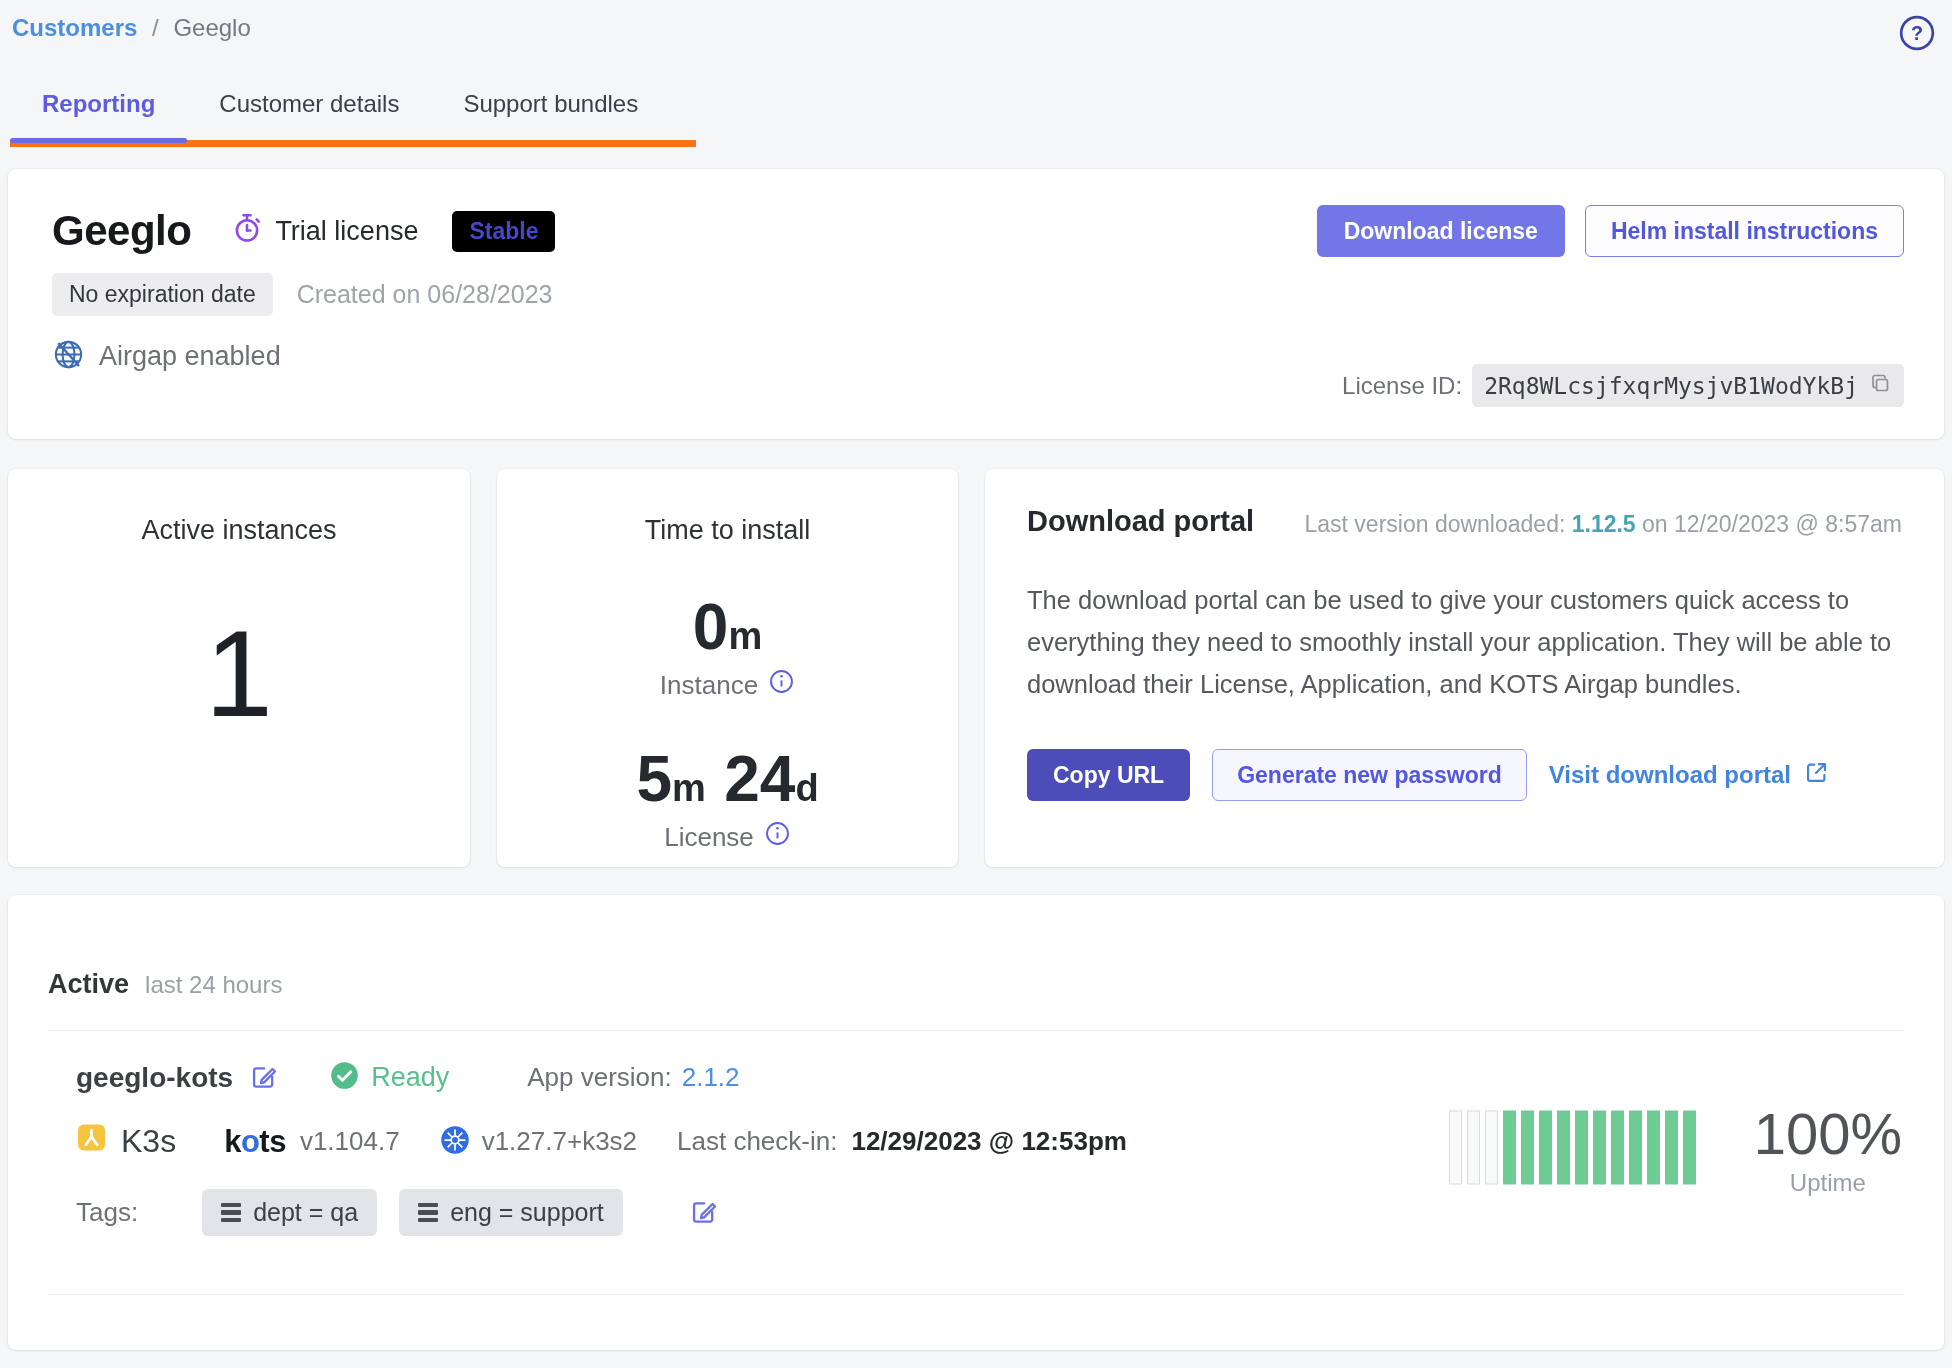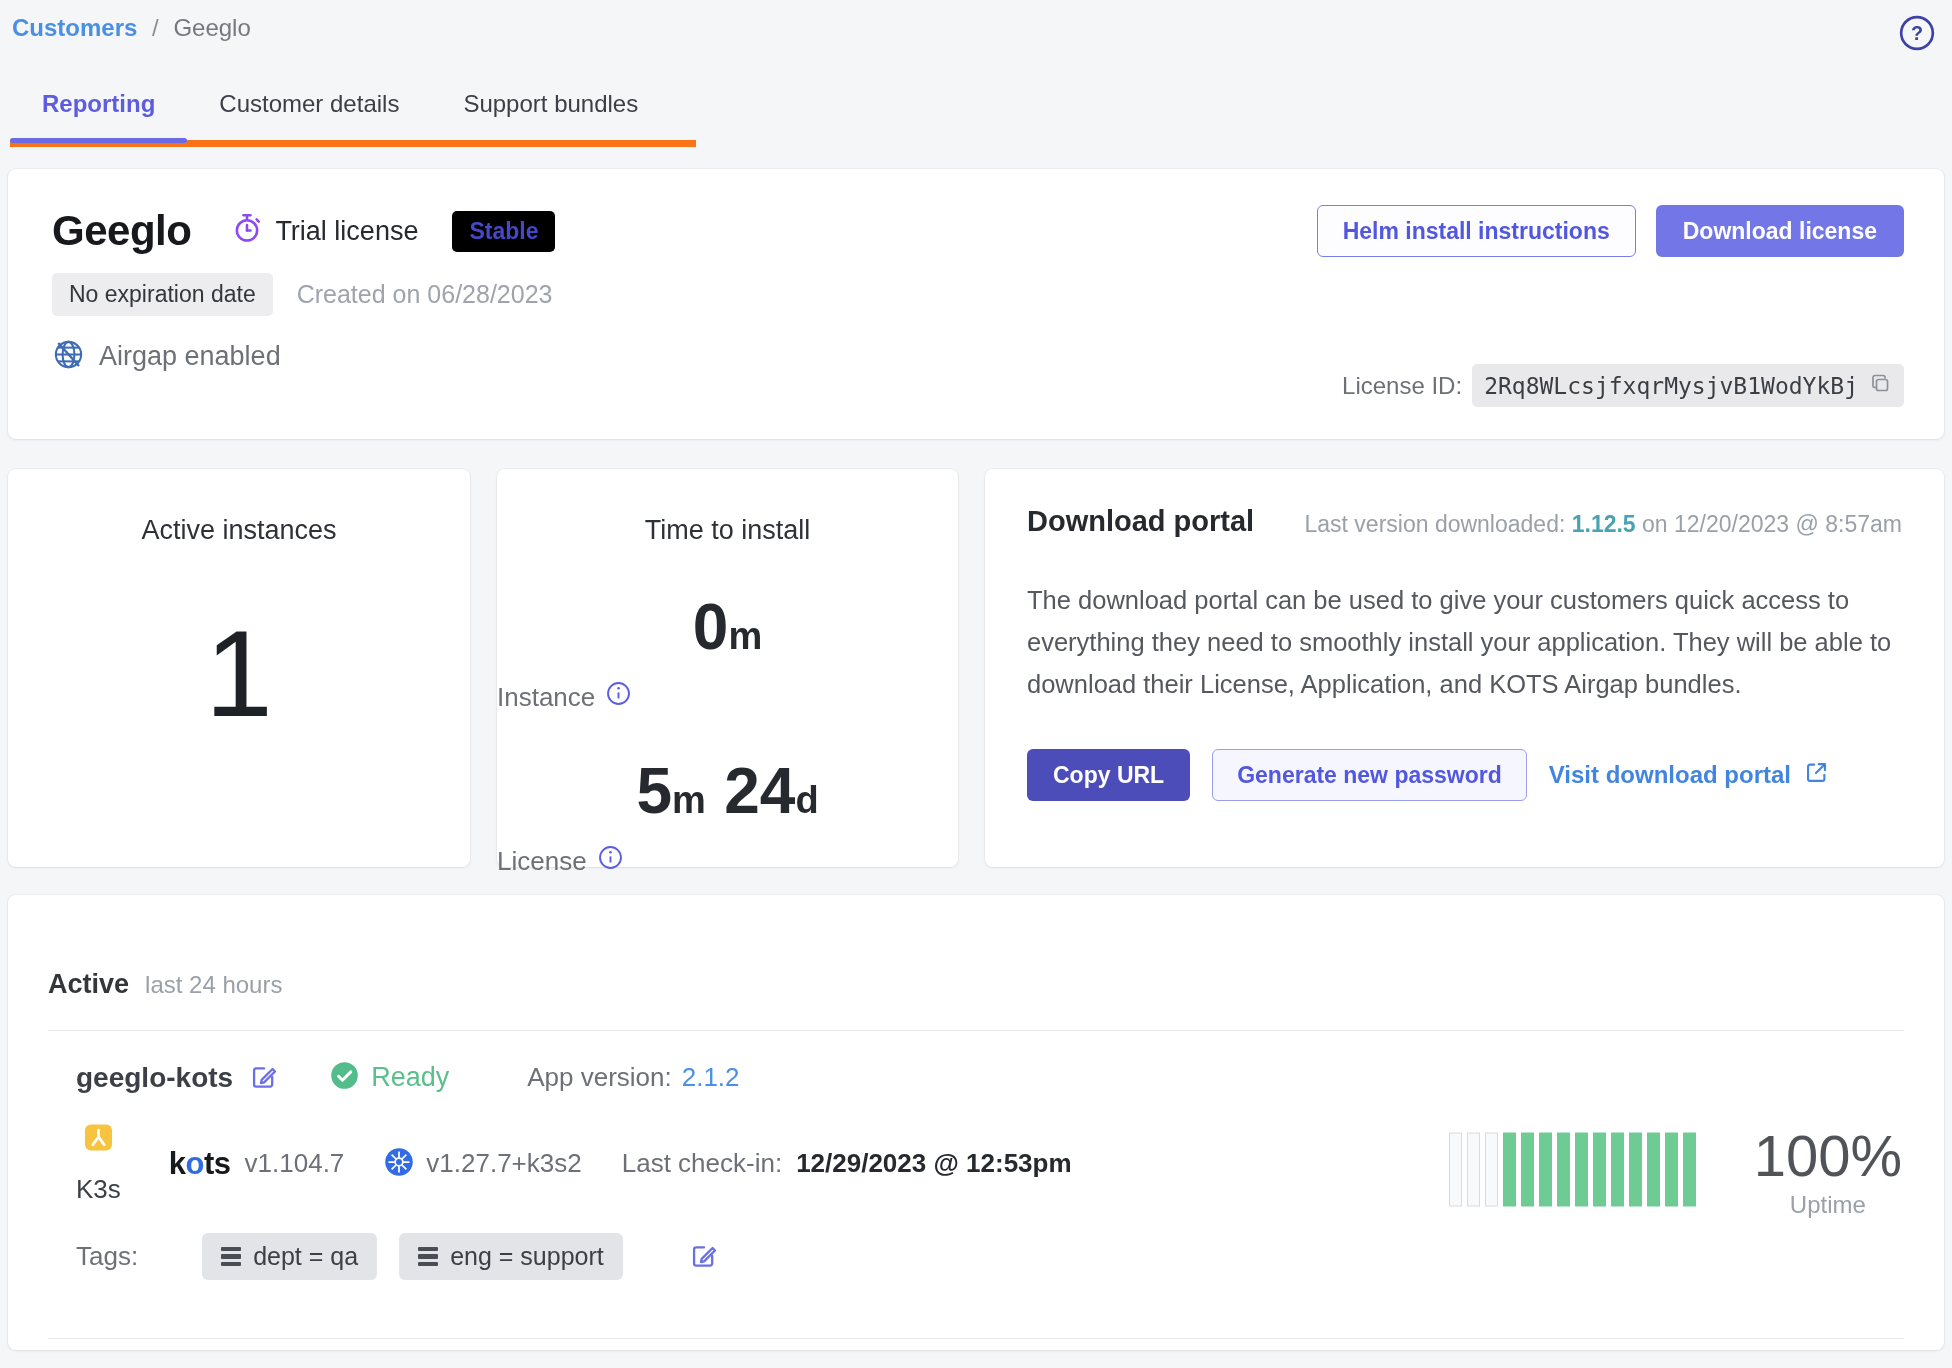--- a/index.html
+++ b/index.html
@@ -49,21 +49,21 @@
   
   .stats-row { display:flex; gap:27px; margin-top:30px; }
   .stat-card { height:398px; text-align:center; }
   .stat-card.c1 { width:462px; }
   .stat-card.c2 { width:461px; }
   .stat-title { font-size:27px; color:#2e3136; margin-top:46px; }
   .big-count { font-size:122px; font-weight:400; color:#1e2125; margin-top:58px; }
   .tti-value { margin-top:44px; color:#26292e; font-weight:600; }
   .tti-value .num { font-size:64px; }
   .tti-value .unit { font-size:38px; }
-  .tti-label { display:flex; align-items:center; justify-content:flex-start; gap:10px; font-size:26px; color:#6d7177; margin-top:16px; }
+  .tti-label { display:flex; align-items:center; justify-content:center; gap:10px; font-size:26px; color:#6d7177; margin-top:4px; }
   .tti-value.second { margin-top:40px; }
   .num-group + .num-group { margin-left:14px; }
 
   
   .portal-card { width:959px; height:398px; padding:36px 42px 0; text-align:left; }
   .portal-head { display:flex; justify-content:space-between; align-items:flex-start; }
   .portal-title { font-size:29px; font-weight:700; color:#26292e; }
   .portal-lastver { font-size:23px; color:#9aa0a8; margin-top:6px; }
   .portal-lastver .ver { color:#4aa3b2; font-weight:600; cursor:pointer; }
   .portal-desc { margin-top:42px; font-size:25.5px; line-height:1.64; color:#55585e; max-width:870px; }
@@ -91,21 +91,21 @@
   .instance-block { position:relative; padding:30px 0 28px 28px; }
   .iname-row { display:flex; align-items:center; }
   .iname { font-size:28px; font-weight:700; color:#3c4046; }
   .icon-btn { display:inline-flex; margin-left:16px; cursor:pointer; }
   .ready-group { display:flex; align-items:center; gap:12px; margin-left:52px; }
   .ready-text { font-size:27px; color:#58c08b; }
   .appver-group { display:flex; align-items:center; gap:10px; margin-left:78px; font-size:26px; }
   .label-gray { color:#6d7177; }
   .link-ver { color:#4a8fe8; cursor:pointer; }
   .iver-row { display:flex; align-items:center; margin-top:28px; }
-  .dist-group { display:flex; align-items:center; gap:14px; font-size:26px; color:#3c4046;flex-direction:column; }
+  .dist-group { display:flex; align-items:center; gap:14px; font-size:32px; color:#3c4046; }
   .kots-group { display:flex; align-items:center; gap:14px; margin-left:48px; }
   .kots-logo { font-size:31px; font-weight:800; color:#17191d; letter-spacing:-.5px; }
   .kots-logo .o { color:#2f6de0; }
   .ver-gray { font-size:26px; color:#6d7177; }
   .k8s-group { display:flex; align-items:center; gap:12px; margin-left:40px; }
   .checkin-group { display:flex; align-items:center; gap:14px; margin-left:40px; font-size:26px; }
   .checkin-value { font-weight:700; color:#26292e; }
   .tags-row { display:flex; align-items:center; margin-top:28px;gap:36px; }
   .tags-label { font-size:26px; color:#6d7177; margin-right:28px; }
   .tag-pill { display:flex; align-items:center; gap:12px; background:#e3e4e7; border-radius:6px; padding:9px 19px; font-size:25px; color:#3c4046; margin-right:22px; }
@@ -176,22 +176,22 @@
           <ellipse cx="12" cy="12" rx="4.3" ry="9.2"></ellipse>
           <path d="M2.8 12 h18.4"></path>
           <path d="M4.3 7 h15.4"></path>
           <path d="M4.3 17 h15.4"></path>
           <path d="M4.6 3.6 L19.6 20.4" stroke-width="1.7"></path>
         </svg>
       </span>
       <span class="airgap-text">Airgap enabled</span>
     </div>
     <div class="lc-buttons">
+      <button class="btn btn-fill-periwinkle">Download license</button>
       <button class="btn btn-outline-indigo">Helm install instructions</button>
-      <button class="btn btn-fill-periwinkle">Download license</button>
     </div>
     <div class="lc-licenseid">
       <span class="licenseid-label">License ID:</span>
       <span class="licenseid-value">
         <span>2Rq8WLcsjfxqrMysjvB1WodYkBj</span>
         <span>
           <svg width="24" height="24" viewBox="0 0 24 24" fill="none" stroke="#8d9299" stroke-width="1.7">
             <rect x="8.5" y="8.5" width="11" height="11" rx="2"></rect>
             <path d="M15.5 5.5 v-1 a2 2 0 0 0 -2 -2 h-8 a2 2 0 0 0 -2 2 v8 a2 2 0 0 0 2 2 h1" transform="translate(1.5,2)"></path>
           </svg>

